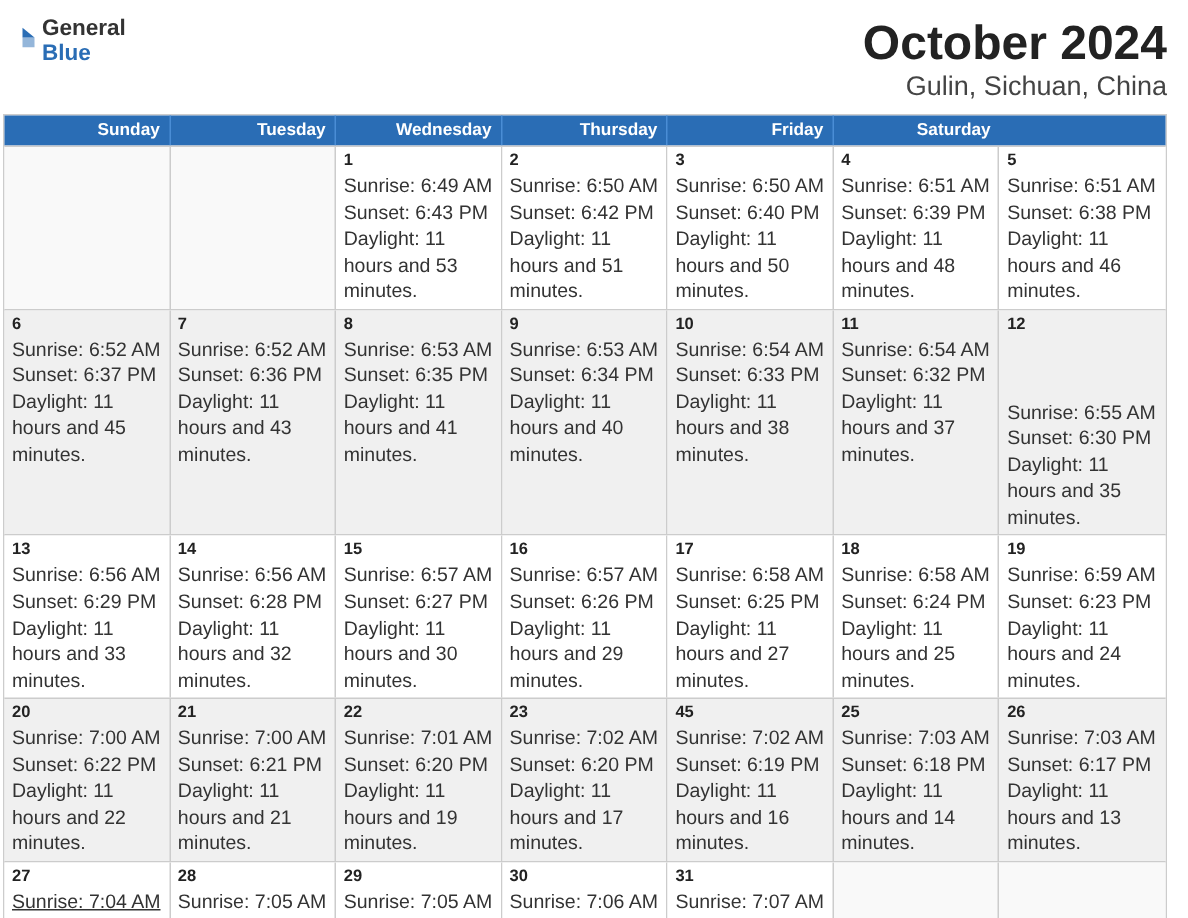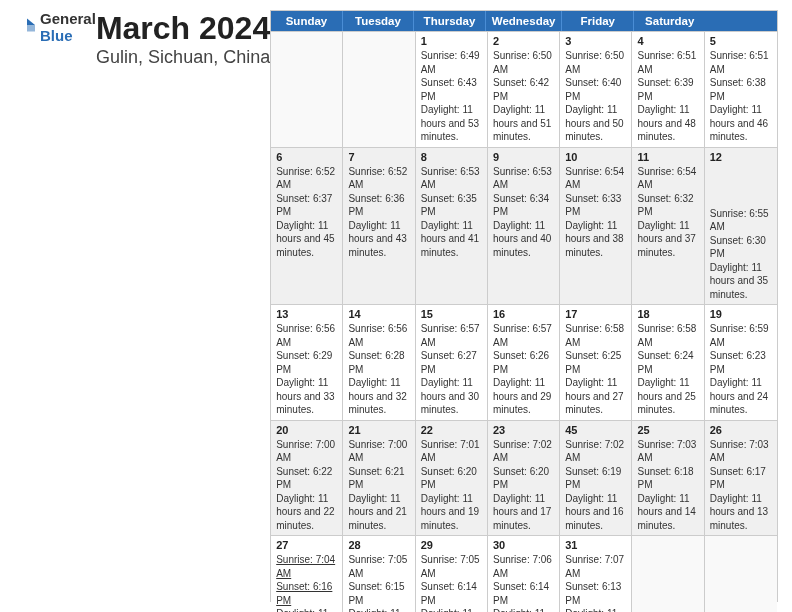--- a/index.html
+++ b/index.html
@@ -6,23 +6,23 @@
     body {
       font-family: Arial, sans-serif;
       background: #fff;
       width: 792px;
       height: 612px;
       overflow: hidden;
     }
     .page {
       width: 792px;
       height: 612px;
-      padding: 10px 14px 10px 14px;
-      display: flex;
-      flex-direction: row;
+      padding: 10px 14px 10px 2px;
+      display: flex;
+      flex-direction: column;
     }
     .header {
       display: flex;
       justify-content: space-between;
       align-items: flex-start;
       margin-bottom: 8px;
     }
     .logo {
       display: flex;
       align-items: center;
@@ -53,21 +53,21 @@
     .cal-header {
       display: grid;
       grid-template-columns: repeat(7, 1fr);
       background: #2a6db5;
     }
     .cal-header-cell {
       color: #fff;
       font-size: 11.5px;
       font-weight: bold;
       padding: 4px 6px;
-      text-align: center;
+      text-align: right;
       border-right: 1px solid #4a8dd5;
     }
     .cal-header-cell:last-child { border-right: none; }
     .cal-body {
       flex: 1;
       display: flex;
       flex-direction: column;
     }
     .cal-row {
       display: grid;
@@ -88,21 +88,21 @@
     .cal-cell:last-child { border-right: none; }
     .cal-cell.empty { background: #f9f9f9; }
     .cal-cell.shaded { background: #f0f0f0; }
     .cell-day {
       font-size: 11px;
       font-weight: bold;
       margin-bottom: 2px;
       color: #222;
     }
     .cell-info {
-      font-size: 10px;
+      font-size: 13px;
       color: #333;
       line-height: 1.35;
     }
   </style>
 </head>
 <body>
 
 <div class="page">
   <div class="header">
     <div class="logo">
@@ -114,31 +114,31 @@
         </svg>
       </div>
       <div style="margin-left:4px;">
         <div style="font-size:15px; font-weight:bold; line-height:1.15;">
           <span style="color:#333;">General</span><br>
           <span style="color:#2a6db5;">Blue</span>
         </div>
       </div>
     </div>
     <div class="title-block">
-      <div class="title-month">March 2024</div>
+      <div class="title-month">October 2024</div>
       <div class="title-location">Gulin, Sichuan, China</div>
     </div>
   </div>
 
   <div class="calendar">
     <div class="cal-header">
       <div class="cal-header-cell">Sunday</div>
       <div class="cal-header-cell">Tuesday</div>
+      <div class="cal-header-cell">Wednesday</div>
       <div class="cal-header-cell">Thursday</div>
-      <div class="cal-header-cell">Wednesday</div>
       <div class="cal-header-cell">Friday</div>
       <div class="cal-header-cell">Saturday</div>
     </div>
     <div class="cal-body" id="cal-body">
     <div class="cal-row">
           <div class="cal-cell empty"></div>
           <div class="cal-cell empty"></div>
           <div class="cal-cell">
             <div class="cell-day">1</div>
             <div class="cell-info" style="white-space: pre-line;">Sunrise: 6:49 AM

